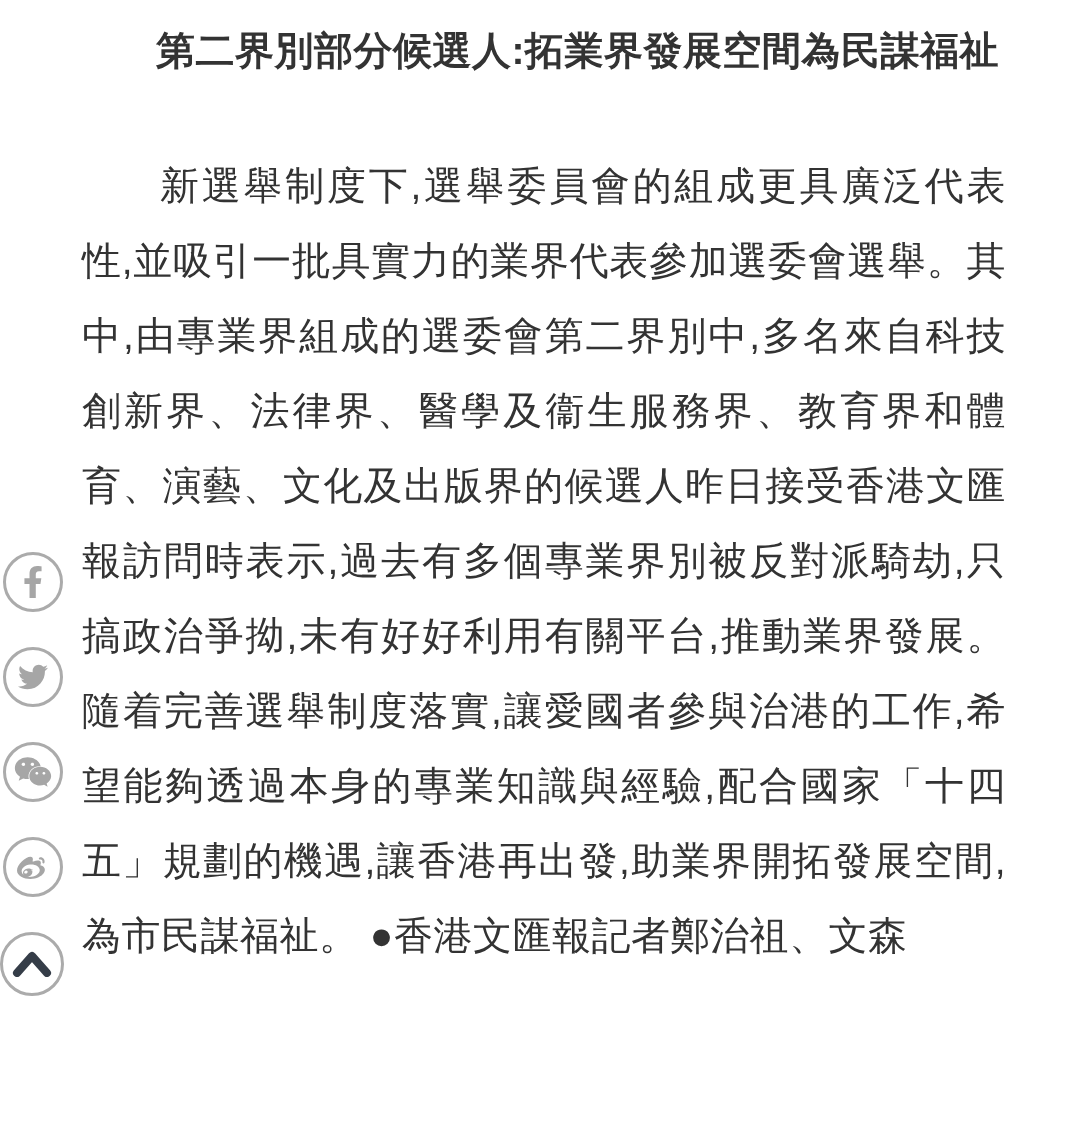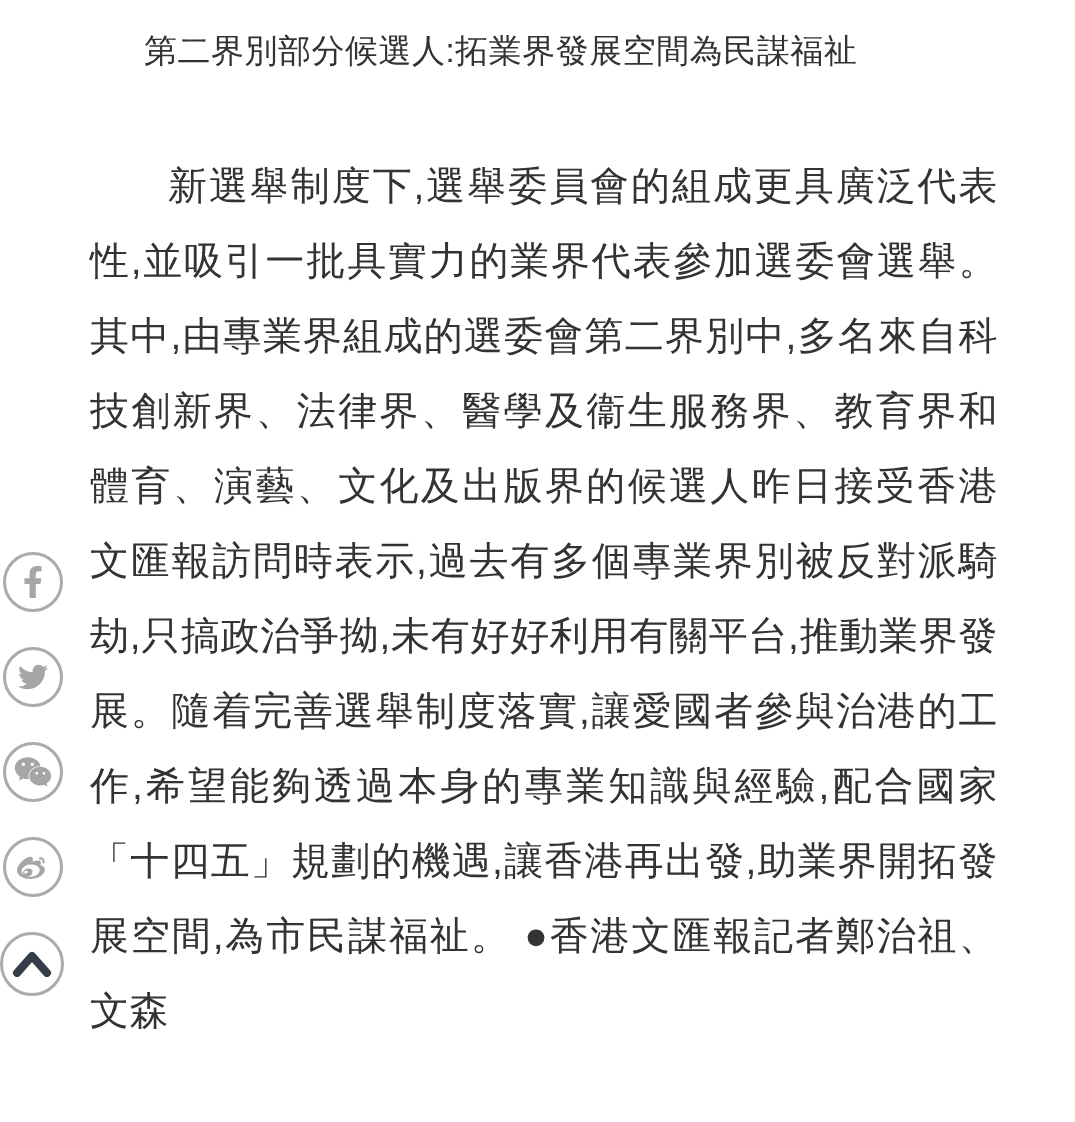--- a/index.html
+++ b/index.html
@@ -27,28 +27,28 @@
     width:932px;
     color:var(--text-color);
     font-size:39px;
     line-height:75px;
     text-align:justify;
     letter-spacing:0.5px;
     word-break:normal;
     line-break:strict;
   }
   .subtitle{
-    font-weight:400;
-    font-size:33px;
+    font-weight:700;
+    font-size:39px;
     text-indent:2em;
     margin:0 0 60px 0;
   }
   .body-text{
     text-indent:2em;
-    margin:12px;
+    margin:4px;
   }
 
   
   .share-bar{
     position:absolute;
     left:2px;
     top:552px;
     display:flex;
     flex-direction:column;
     gap:35px;

